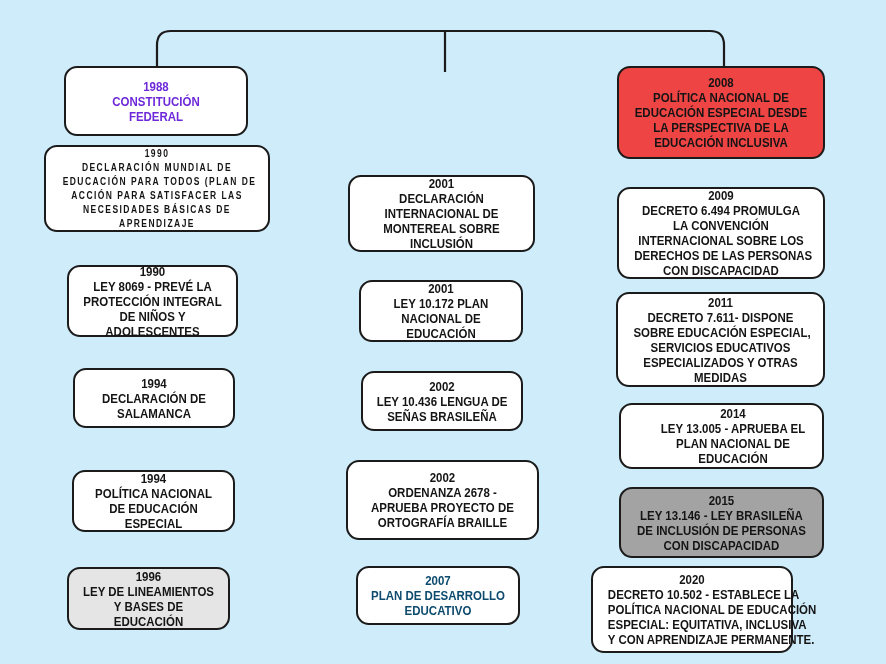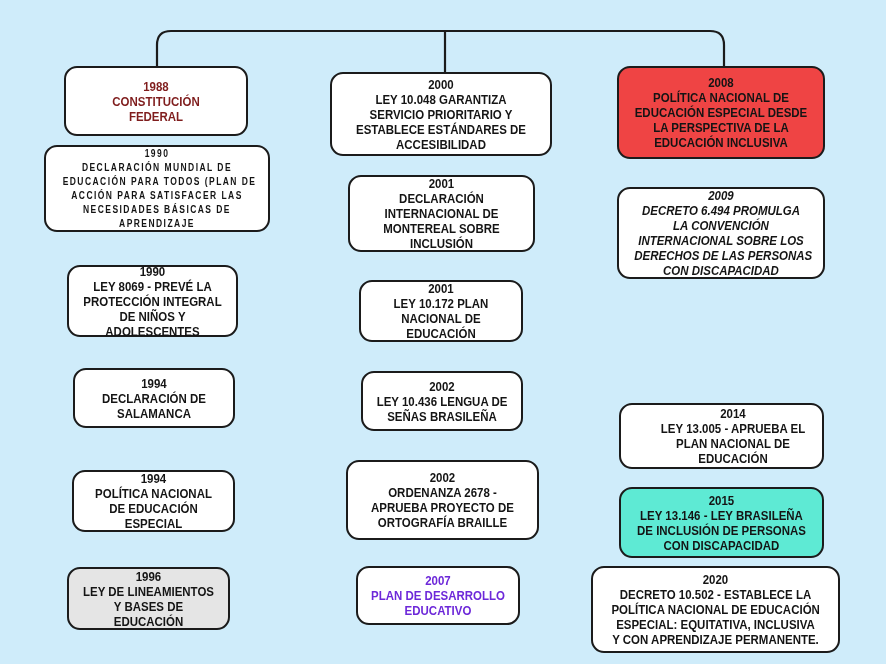--- a/index.html
+++ b/index.html
@@ -45,21 +45,21 @@
 </head>
 <body>
 
 <div id="stage" style="background: rgb(207, 236, 250);">
 
   <svg id="connector" width="886" height="664" viewBox="0 0 886 664">
     <path d="M157,67 L157,45 Q157,31 171,31 L710,31 Q724,31 724,45 L724,67" fill="none" stroke="#1b1b1b" stroke-width="2.2"></path>
     <path d="M445,31 L445,72" fill="none" stroke="#1b1b1b" stroke-width="2.2"></path>
   </svg>
 
-  <div class="box" style="left: 64px; top: 66px; width: 184px; height: 70px; background: rgb(255, 255, 255); border-color: rgb(27, 27, 27); color: #7f1d1d;">
+  <div class="box" style="left: 64px; top: 66px; width: 184px; height: 70px; background: rgb(255, 255, 255); border-color: rgb(27, 27, 27); color: #6d28d9;">
     <div class="txt">
       <div class="year">1988</div>
       <div class="body">CONSTITUCIÓN
 FEDERAL</div>
     </div>
   </div>
 
   <div class="box small" style="left: 44px; top: 145px; width: 226px; height: 87px; background: rgb(255, 255, 255); border-color: rgb(27, 27, 27); color: rgb(20, 20, 20);">
     <div class="txt">
       <div class="year">1990</div>
@@ -100,29 +100,20 @@
 
   <div class="box" style="left: 67px; top: 567px; width: 163px; height: 63px; background: #e5e5e5; border-color: rgb(27, 27, 27); color: rgb(20, 20, 20);">
     <div class="txt">
       <div class="year">1996</div>
       <div class="body">LEY DE LINEAMIENTOS
 Y BASES DE
 EDUCACIÓN</div>
     </div>
   </div>
 
-  <div class="box" style="left: 330px; top: 72px; width: 222px; height: 84px; background: rgb(255, 255, 255); border-color: rgb(27, 27, 27); color: rgb(20, 20, 20);">
-    <div class="txt">
-      <div class="year">2000</div>
-      <div class="body">LEY 10.048 GARANTIZA
-SERVICIO PRIORITARIO Y
-ESTABLECE ESTÁNDARES DE
-ACCESIBILIDAD</div>
-    </div>
-  </div>
 
   <div class="box" style="left: 348px; top: 175px; width: 187px; height: 77px; background: rgb(255, 255, 255); border-color: rgb(27, 27, 27); color: rgb(20, 20, 20);">
     <div class="txt">
       <div class="year">2001</div>
       <div class="body">DECLARACIÓN
 INTERNACIONAL DE
 MONTEREAL SOBRE
 INCLUSIÓN</div>
     </div>
   </div>
@@ -146,69 +137,79 @@
 
   <div class="box" style="left: 346px; top: 460px; width: 193px; height: 80px; background: rgb(255, 255, 255); border-color: rgb(27, 27, 27); color: rgb(20, 20, 20);">
     <div class="txt">
       <div class="year">2002</div>
       <div class="body">ORDENANZA 2678 -
 APRUEBA PROYECTO DE
 ORTOGRAFÍA BRAILLE</div>
     </div>
   </div>
 
-  <div class="box" style="left: 356px; top: 566px; width: 164px; height: 59px; background: rgb(255, 255, 255); border-color: rgb(27, 27, 27); color: #6d28d9;">
+  <div class="box" style="left: 356px; top: 566px; width: 164px; height: 59px; background: rgb(255, 255, 255); border-color: rgb(27, 27, 27); color: #0c4a6e;">
     <div class="txt">
       <div class="year">2007</div>
       <div class="body">PLAN DE DESARROLLO
 EDUCATIVO</div>
     </div>
   </div>
 
   <div class="box" style="left: 617px; top: 66px; width: 208px; height: 93px; background: #ef4444; border-color: rgb(27, 27, 27); color: rgb(20, 20, 20);">
     <div class="txt">
       <div class="year">2008</div>
       <div class="body">POLÍTICA NACIONAL DE
 EDUCACIÓN ESPECIAL DESDE
 LA PERSPECTIVA DE LA
 EDUCACIÓN INCLUSIVA</div>
     </div>
   </div>
 
-  <div class="box" style="left: 617px; top: 187px; width: 208px; height: 92px; background: rgb(255, 255, 255); border-color: rgb(27, 27, 27); color: rgb(20, 20, 20); font-style: italic;">
+  <div class="box" style="left: 617px; top: 187px; width: 208px; height: 92px; background: rgb(255, 255, 255); border-color: rgb(27, 27, 27); color: rgb(20, 20, 20);">
     <div class="txt">
       <div class="year">2009</div>
       <div class="body">DECRETO 6.494 PROMULGA
 LA CONVENCIÓN
 INTERNACIONAL SOBRE LOS
 DERECHOS DE LAS PERSONAS
 CON DISCAPACIDAD</div>
     </div>
   </div>
 
+  <div class="box" style="left: 616px; top: 292px; width: 209px; height: 95px; background: rgb(255, 255, 255); border-color: rgb(27, 27, 27); color: rgb(20, 20, 20);">
+    <div class="txt">
+      <div class="year">2011</div>
+      <div class="body">DECRETO 7.611- DISPONE
+SOBRE EDUCACIÓN ESPECIAL,
+SERVICIOS EDUCATIVOS
+ESPECIALIZADOS Y OTRAS
+MEDIDAS</div>
+    </div>
+  </div>
 
   <div class="box" style="left: 619px; top: 403px; width: 205px; height: 66px; background: rgb(255, 255, 255); border-color: rgb(27, 27, 27); color: rgb(20, 20, 20); padding-left: 23px;">
     <div class="txt">
       <div class="year">2014</div>
       <div class="body">LEY 13.005 - APRUEBA EL
 PLAN NACIONAL DE
 EDUCACIÓN</div>
     </div>
   </div>
 
-  <div class="box" style="left: 619px; top: 487px; width: 205px; height: 71px; background: #5eead4; border-color: rgb(27, 27, 27); color: rgb(20, 20, 20);">
+  <div class="box" style="left: 619px; top: 487px; width: 205px; height: 71px; background: #a3a3a3; border-color: rgb(27, 27, 27); color: rgb(20, 20, 20);">
     <div class="txt">
       <div class="year">2015</div>
       <div class="body">LEY 13.146 - LEY BRASILEÑA
 DE INCLUSIÓN DE PERSONAS
 CON DISCAPACIDAD</div>
     </div>
   </div>
 
-  <div class="box" style="left: 591px; top: 566px; width: 249px; height: 87px; background: rgb(255, 255, 255); border-color: rgb(27, 27, 27); color: rgb(20, 20, 20);">
+  <div class="box" style="left: 591px; top: 566px; width: 202px; height: 87px; background: rgb(255, 255, 255); border-color: rgb(27, 27, 27); color: rgb(20, 20, 20);">
     <div class="txt">
       <div class="year">2020</div>
       <div class="body">DECRETO 10.502 - ESTABLECE LA
 POLÍTICA NACIONAL DE EDUCACIÓN
 ESPECIAL: EQUITATIVA, INCLUSIVA
 Y CON APRENDIZAJE PERMANENTE.</div>
     </div>
   </div>
 
 </div>

